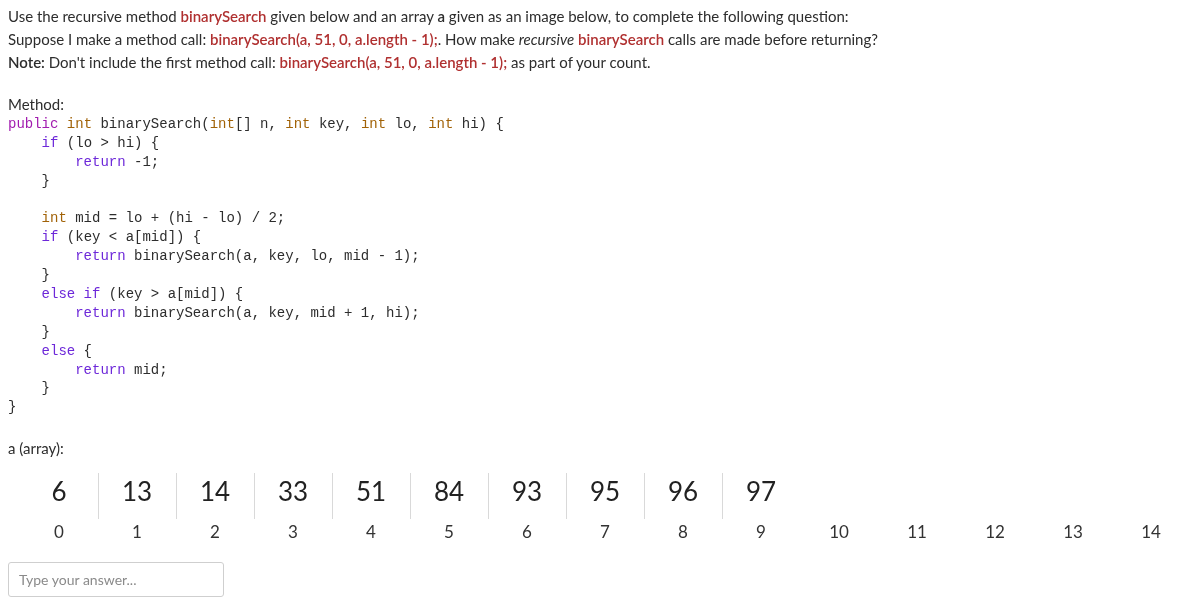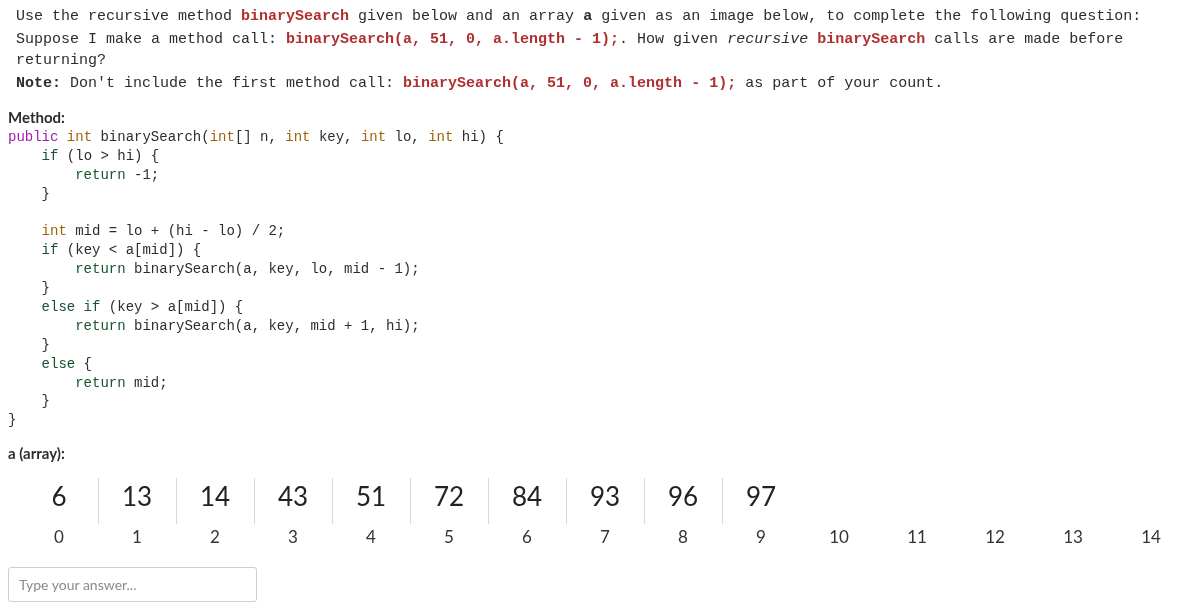--- a/index.html
+++ b/index.html
@@ -9,37 +9,37 @@
     font-family: 'Lato', 'Helvetica Neue', Arial, sans-serif;
     font-size: 15px;
     color: #2d2d2d;
     background: #fff;
     width: 1200px;
   }
   .q-text { line-height: 1.4; }
   .q-text .code-red { color: #b03030; font-weight: 600; }
   .q-text .bold { font-weight: 600; }
   .q-text .italic { font-style: italic; }
-  .q-text .p { margin: 0 0 2px 8px; font-family: Liberation Mono, monospace; }
+  .q-text .p { margin: 0 0 2px 0; }
 
   .method-label, .array-label {
-    font-weight: 700;
-    margin-top: 14px;
+    font-weight: 400;
+    margin-top: 22px;
   }
 
   pre.code {
     font-family: Menlo, Consolas, 'Courier New', monospace;
     font-size: 14px;
     line-height: 1.35;
     margin: 2px 0 0 0;
     white-space: pre;
   }
   .kw-blue  { color: #a21caf; }
   .kw-teal  { color: #a16207; }
-  .kw-green { color: #14532d; }
+  .kw-green { color: #6d28d9; }
 
   .array-wrap {
     margin-top: 10px;
     padding-left: 12px;
   }
   .array-row {
     display: flex;
     align-items: center;
   }
   .cell {
@@ -63,41 +63,41 @@
     background: #d9d9d9;
   }
   .indices .cell {
     font-size: 17px;
     color: #333;
     padding: 6px 0 4px 0;
   }
 
   .answer-input {
     margin-top: 16px;
-    width: 249px;
+    width: 216px;
     padding: 8px 10px;
     font-size: 14px;
     font-family: inherit;
     border: 1px solid #cfcfcf;
     border-radius: 3px;
     color: #333;
   }
   .answer-input::placeholder { color: #8a8a8a; }
 </style>
 </head>
 <body>
 
 
 
 <div class="q-text">
   <div class="p">
     <span>Use the recursive method </span><span class="code-red">binarySearch</span><span> given below and an array </span><span class="bold">a</span><span> given as an image below, to complete the following question:</span>
   </div>
   <div class="p">
-    <span>Suppose I make a method call: </span><span class="code-red">binarySearch(a, 51, 0, a.length - 1);</span><span>. How given </span><span class="italic">recursive</span><span> </span><span class="code-red">binarySearch</span><span> calls are made before returning?</span>
+    <span>Suppose I make a method call: </span><span class="code-red">binarySearch(a, 51, 0, a.length - 1);</span><span>. How make </span><span class="italic">recursive</span><span> </span><span class="code-red">binarySearch</span><span> calls are made before returning?</span>
   </div>
   <div class="p">
     <span class="bold">Note:</span><span> Don't include the first method call: </span><span class="code-red">binarySearch(a, 51, 0, a.length - 1);</span><span> as part of your count.</span>
   </div>
 </div>
 
 <div class="method-label">Method:</div>
 
 <pre class="code"><span class="kw-blue">public</span><span class="kw-teal"> int</span><span> binarySearch(</span><span class="kw-teal">int</span><span>[] n, </span><span class="kw-teal">int</span><span> key, </span><span class="kw-teal">int</span><span> lo, </span><span class="kw-teal">int</span><span> hi) {</span>
 <span class="kw-green">    if</span><span> (lo &gt; hi) {</span>
@@ -116,25 +116,25 @@
 <span>    }</span>
 <span>}</span></pre>
 
 <div class="method-label array-label">a (array):</div>
 
 <div class="array-wrap">
   <div class="array-row values">
     <div class="cell">6</div>
     <div class="cell">13</div>
     <div class="cell">14</div>
-    <div class="cell">43</div>
+    <div class="cell">33</div>
     <div class="cell">51</div>
-    <div class="cell">72</div>
     <div class="cell">84</div>
     <div class="cell">93</div>
+    <div class="cell">95</div>
     <div class="cell">96</div>
     <div class="cell">97</div>
   </div>
   <div class="array-row indices">
     <div class="cell">0</div>
     <div class="cell">1</div>
     <div class="cell">2</div>
     <div class="cell">3</div>
     <div class="cell">4</div>
     <div class="cell">5</div>

